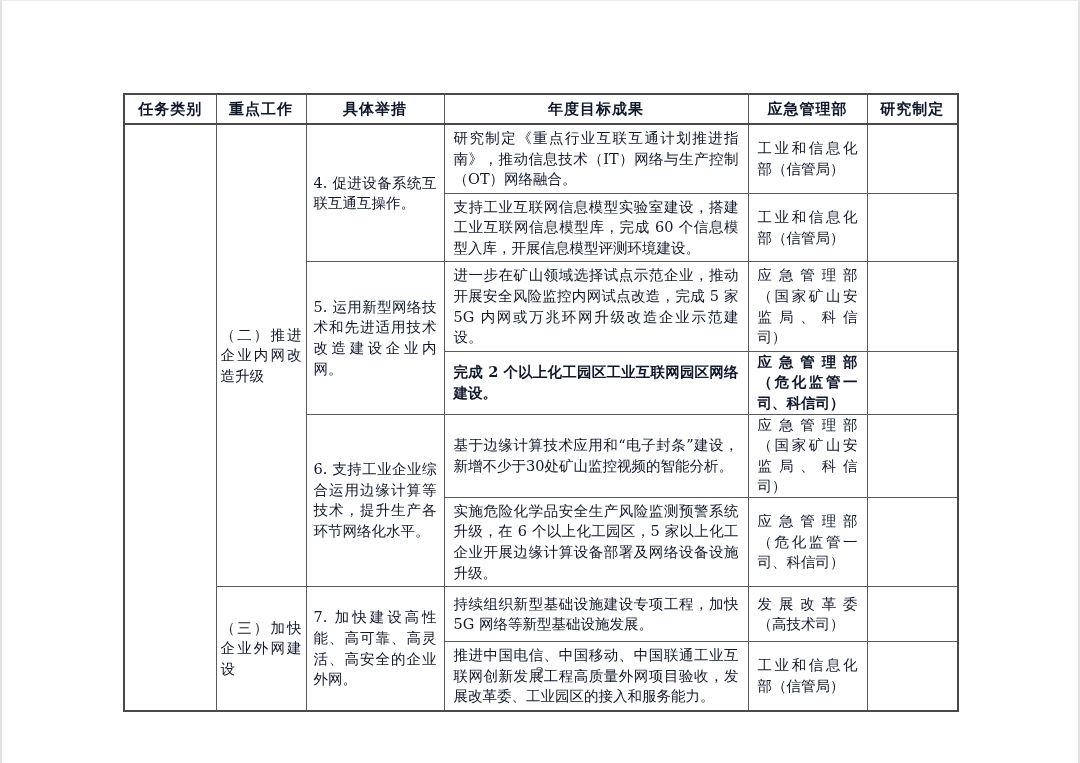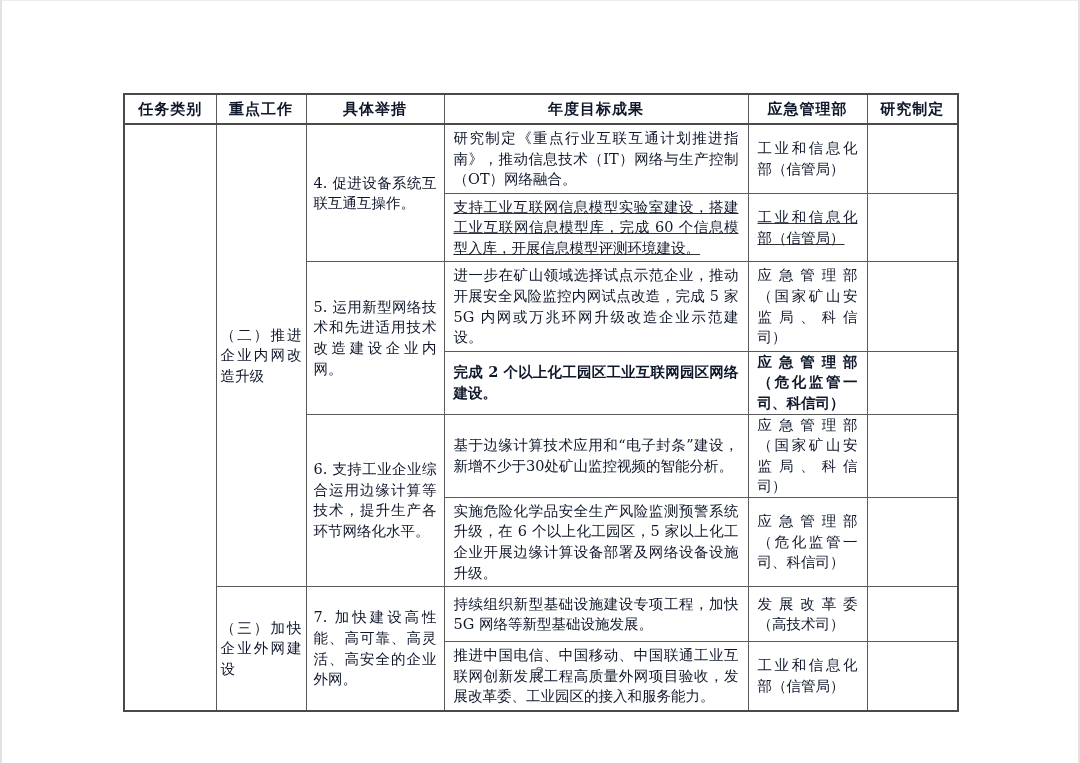--- a/index.html
+++ b/index.html
@@ -58,21 +58,21 @@
   td.col-result {
     text-align: justify;
     padding: 3px 9px;
   }
   td.col-lead {
     text-align: justify;
     padding: 0 9px;
   }
   td.col-support { text-align: center; }
   tr.h-68 { height: 68px; }
-  tr.h-57 { height: 57px; text-decoration: underline; }
+  tr.h-57 { height: 57px; }
   tr.h-88 { height: 88px; }
   tr.h-55 { height: 55px; font-weight: bold; }
   tr.h-58 { height: 58px; }
   tr.h-82 { height: 82px; }
   tr.h-55b { height: 55px; }
   tr.h-60 { height: 60px; }
   .page-number {
     position: absolute;
     top: 664px;
     left: 0;

